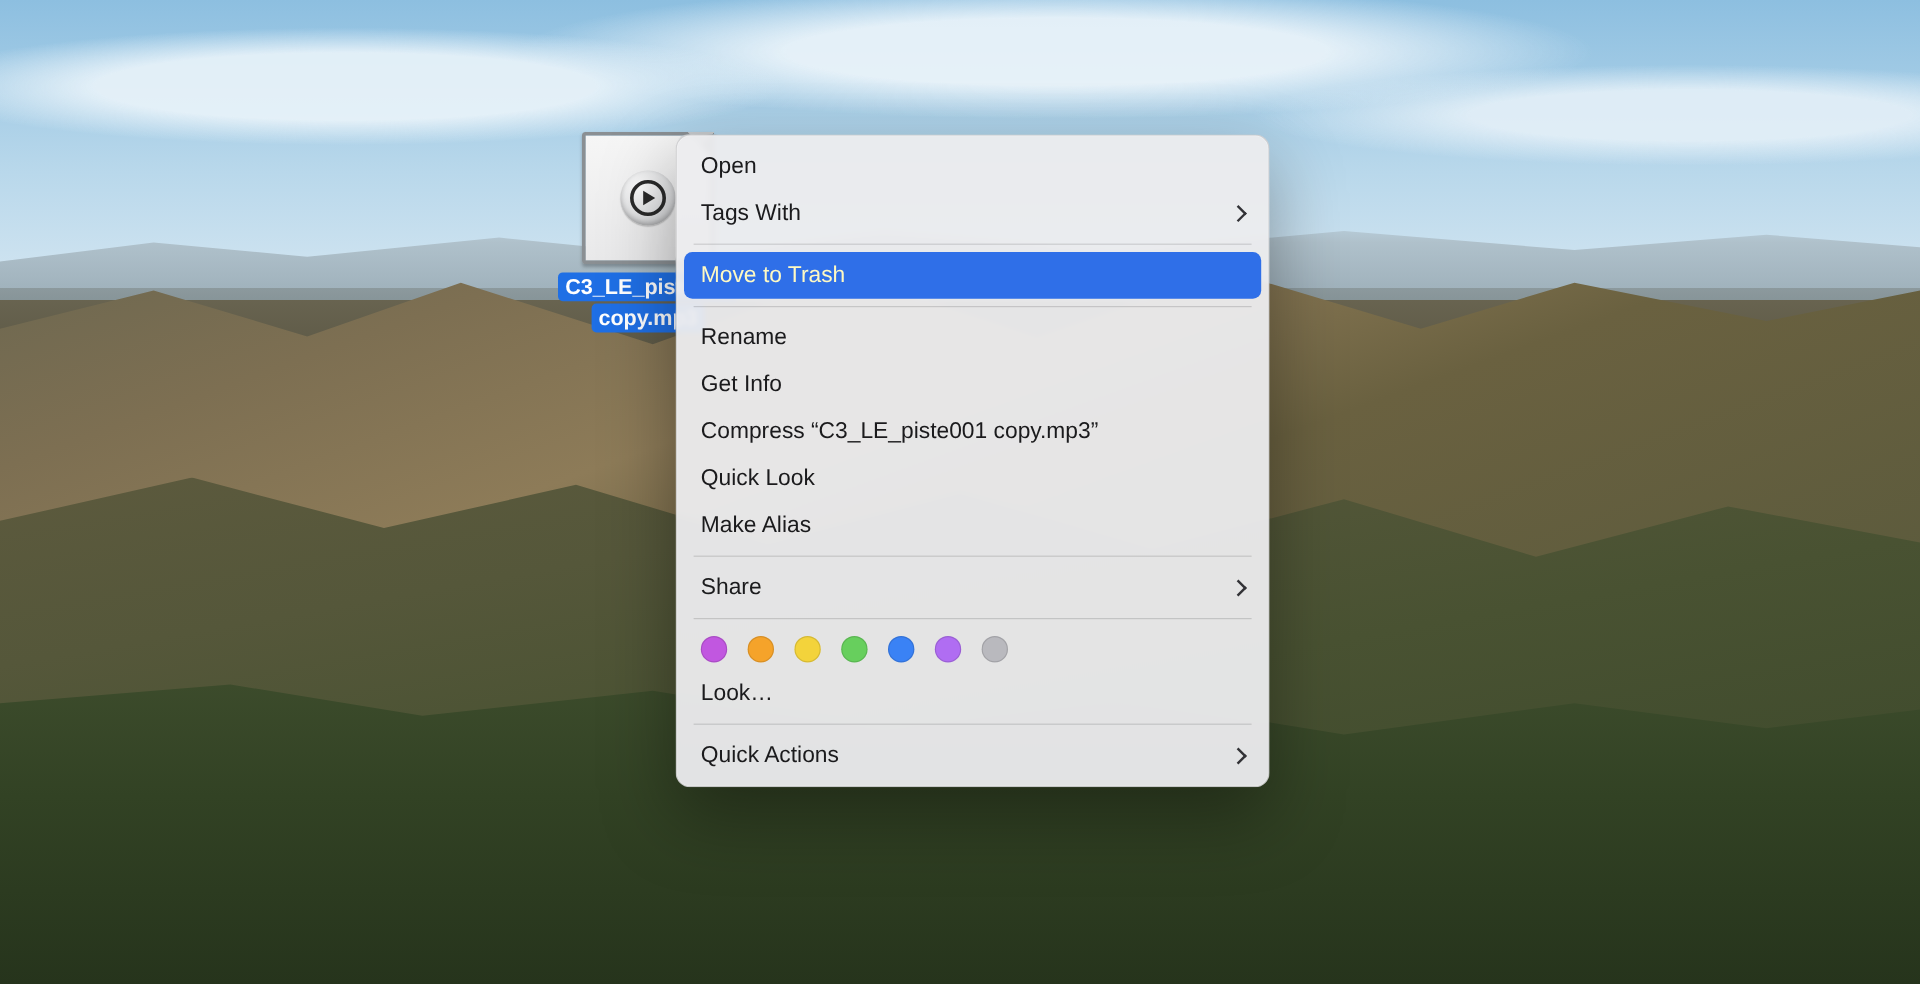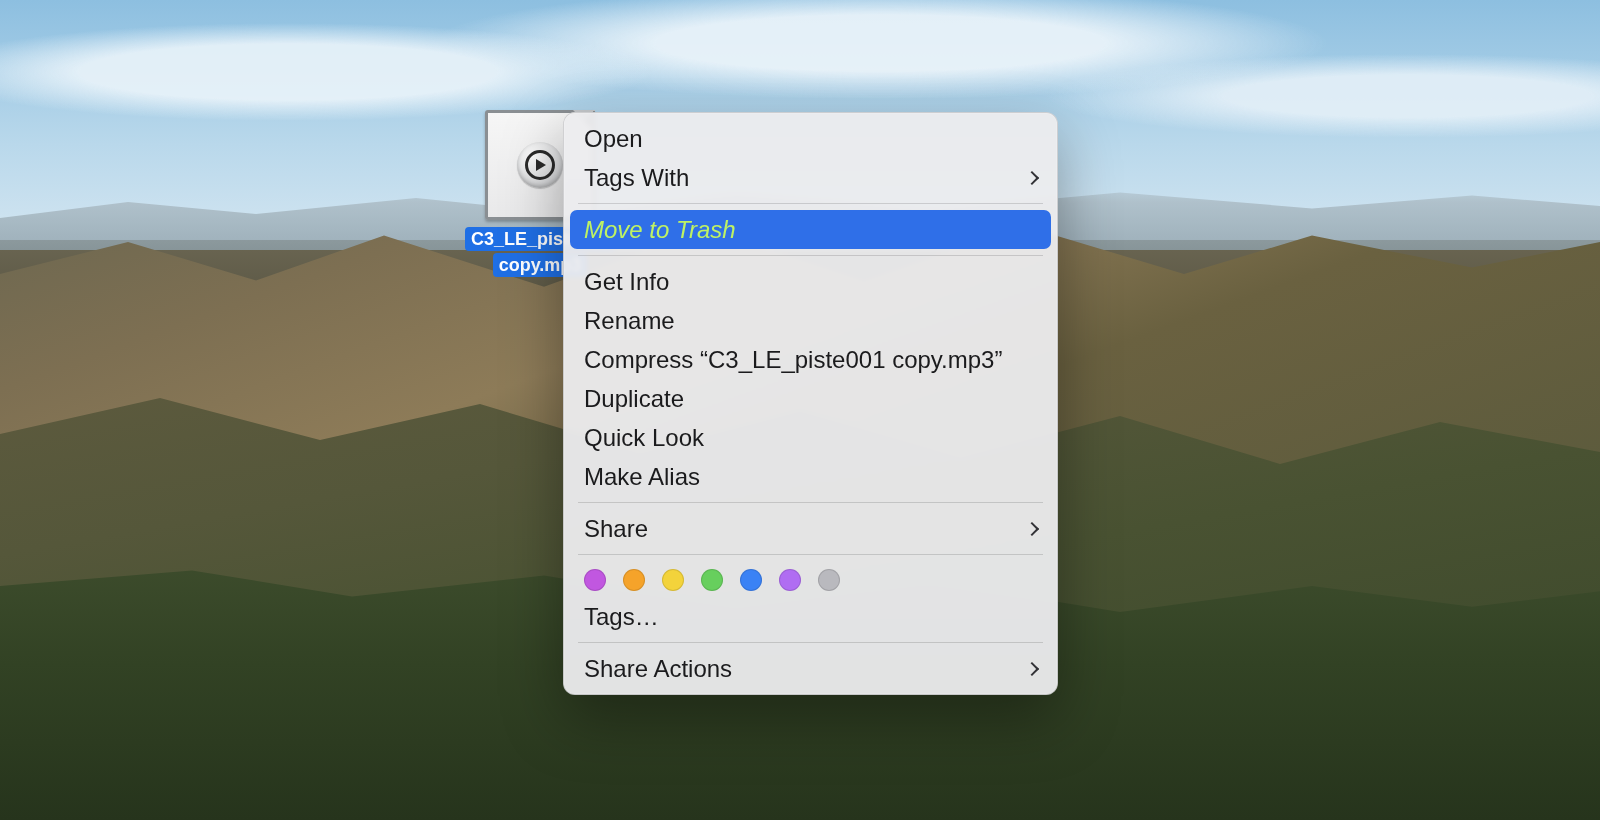--- a/index.html
+++ b/index.html
@@ -85,23 +85,23 @@
       background: rgba(236,236,238,.95);
       border: 1px solid rgba(0,0,0,.12);
       border-radius: 12px;
       box-shadow: 0 24px 60px rgba(0,0,0,.35), 0 0 0 .5px rgba(255,255,255,.3) inset;
       padding: 6px;
       backdrop-filter: blur(2px);
     }
     .mi {
       display:flex; align-items:center; justify-content:space-between;
       height:39px; padding:0 14px; border-radius:7px;
-      font-size:24px; color:#1b1b1d; cursor:default;
+      font-size:19px; color:#1b1b1d; cursor:default;
     }
-    .mi.hl { background:#2f6fe8; color:#bef264;font-style:italic; }
+    .mi.hl { background:#2f6fe8; color:#fef9c3; }
     .sep { height:1px; background:rgba(0,0,0,.14); margin:6px 8px; border:none; }
     .chev { width:10px; height:10px; border-right:2.5px solid #323236; border-top:2.5px solid #323236; transform:rotate(45deg); }
     .tag-row{ display:flex; gap:17px; padding:8px 14px 6px; }
     .dot{ width:22px; height:22px; border-radius:50%; box-shadow: inset 0 0 0 1px rgba(0,0,0,.12);}
     .d-purple{background:#c157e0;} .d-orange{background:#f5a32a;} .d-yellow{background:#f3d33b;}
     .d-green{background:#67cf5d;} .d-blue{background:#3a82f5;} .d-violet{background:#b06df2;}
     .d-gray{background:#b9b9be;}
   </style>
 </head>
 <body>
@@ -134,30 +134,27 @@
     <div class="mi">
       <span>Tags With</span>
       <span class="chev"></span>
     </div>
     <div class="sep"></div>
     <div class="mi hl">
       <span>Move to Trash</span>
     </div>
     <div class="sep"></div>
     <div class="mi">
+      <span>Rename</span>
+    </div>
+    <div class="mi">
       <span>Get Info</span>
     </div>
     <div class="mi">
-      <span>Rename</span>
-    </div>
-    <div class="mi">
       <span>Compress “C3_LE_piste001 copy.mp3”</span>
-    </div>
-    <div class="mi">
-      <span>Duplicate</span>
     </div>
     <div class="mi">
       <span>Quick Look</span>
     </div>
     <div class="mi">
       <span>Make Alias</span>
     </div>
     <div class="sep"></div>
     <div class="mi">
       <span>Share</span>
@@ -167,20 +164,20 @@
     <div class="tag-row">
       <div class="dot d-purple"></div>
       <div class="dot d-orange"></div>
       <div class="dot d-yellow"></div>
       <div class="dot d-green"></div>
       <div class="dot d-blue"></div>
       <div class="dot d-violet"></div>
       <div class="dot d-gray"></div>
     </div>
     <div class="mi">
-      <span>Tags…</span>
+      <span>Look…</span>
     </div>
     <div class="sep"></div>
     <div class="mi">
-      <span>Share Actions</span>
+      <span>Quick Actions</span>
       <span class="chev"></span>
     </div>
   </div>
 
 </body></html>

